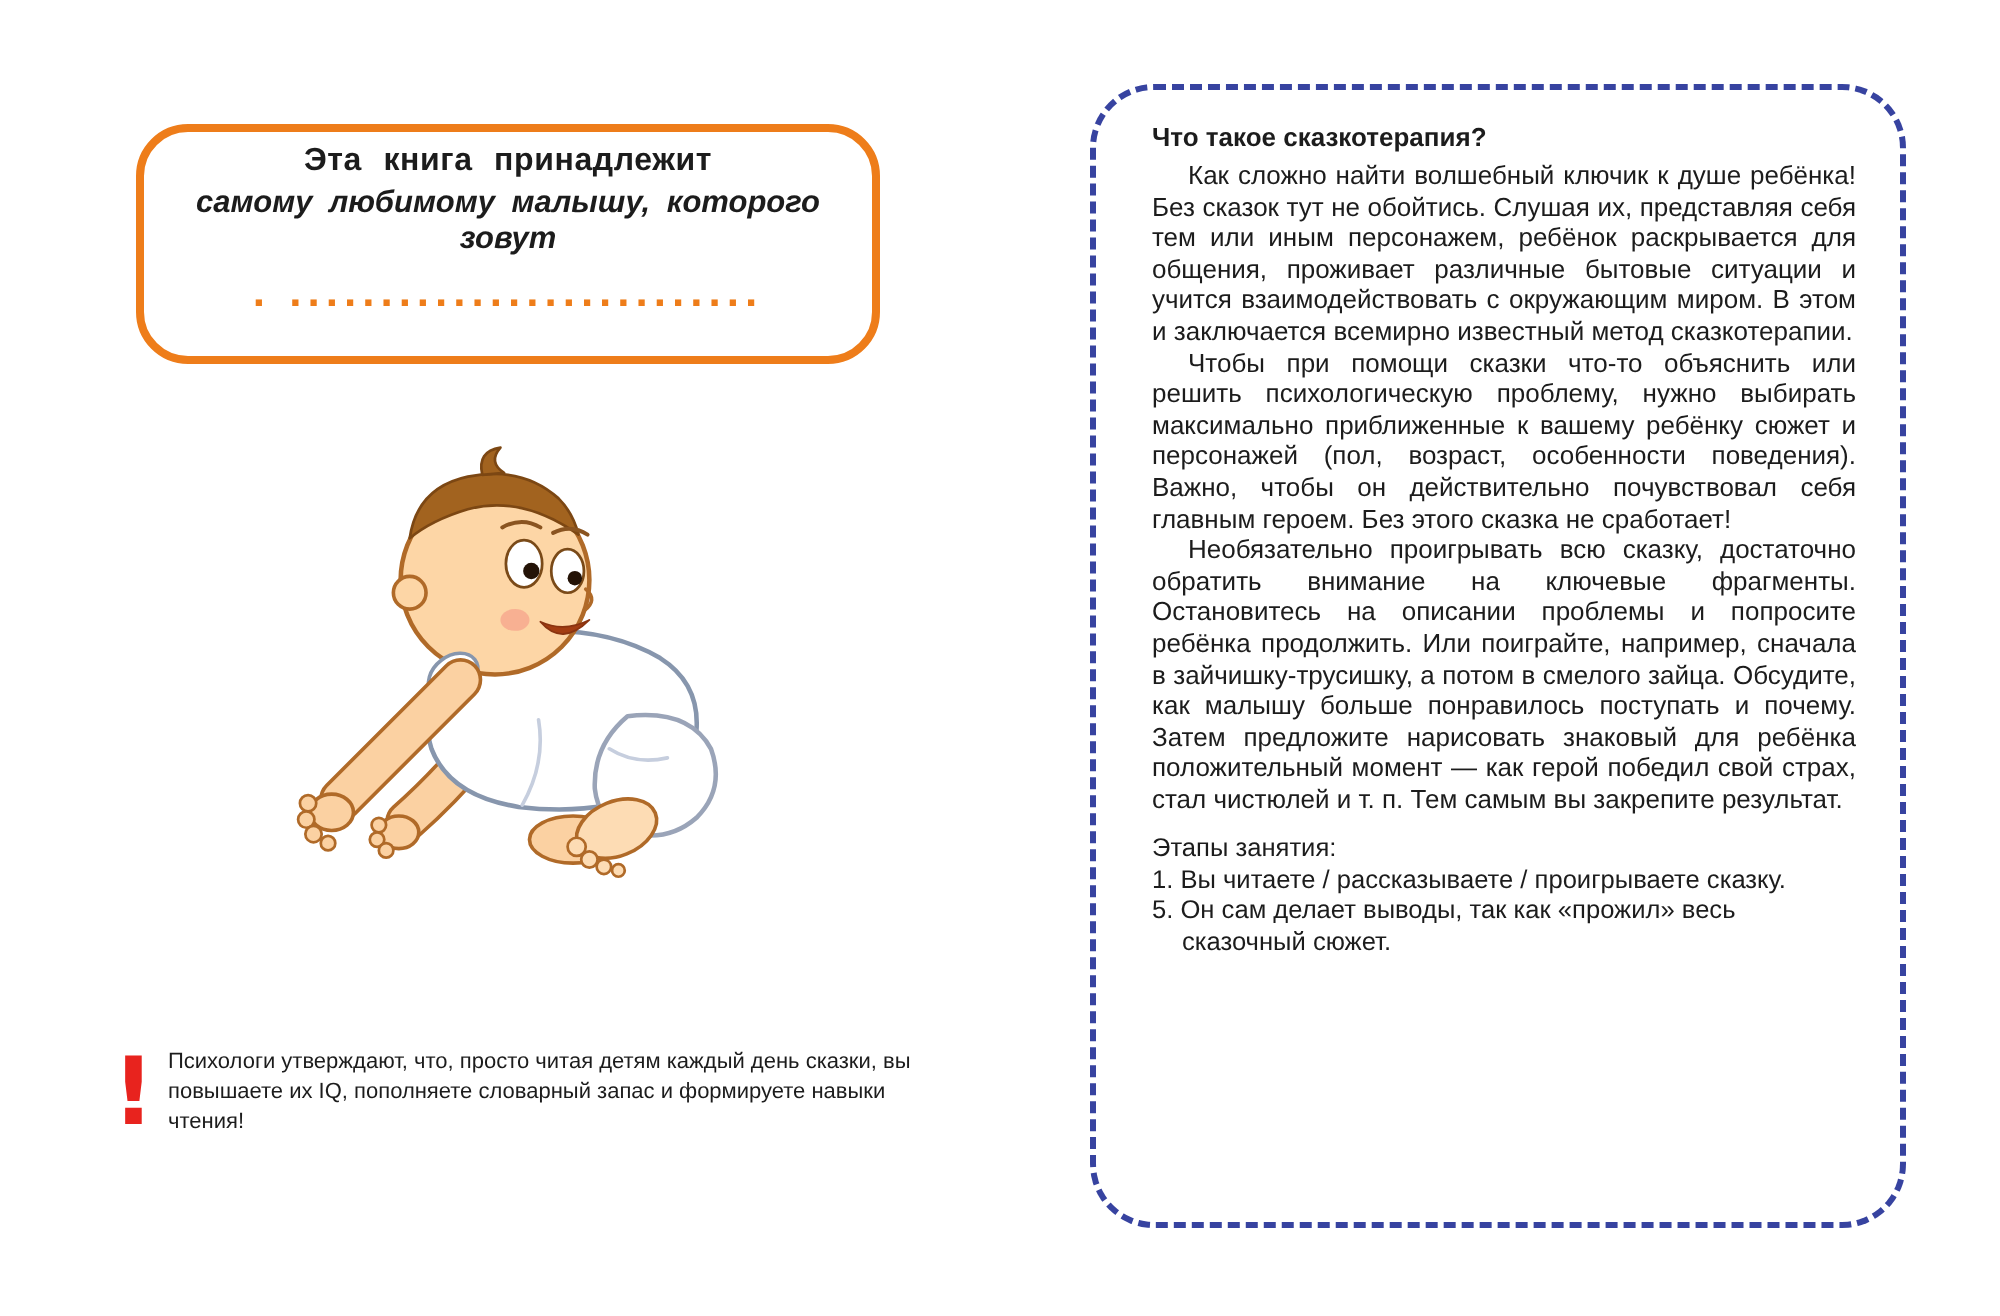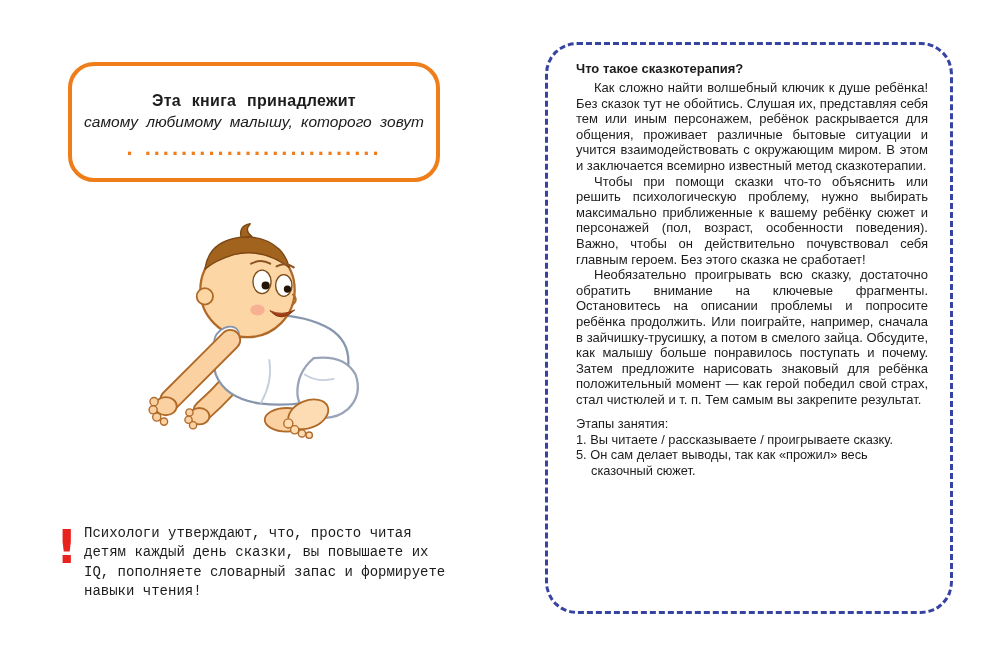--- a/index.html
+++ b/index.html
@@ -4,36 +4,36 @@
 <style>
   html,body{margin:0;padding:0;}
   body{
     width:1000px;height:658px;position:relative;background:#ffffff;
     font-family:"Liberation Sans", sans-serif;color:#1c1c1c;overflow:hidden;
   }
   
   .bookplate{
     position:absolute;left:68px;top:62px;width:372px;height:120px;
     border:4px solid #ee7d1a;border-radius:26px;box-sizing:border-box;
-    text-align:center;padding-top:26px;
+    text-align:center;padding-top:6px;
   }
   .bp-line1{font-size:16px;font-weight:600;letter-spacing:.3px;word-spacing:6px;}
-  .bp-line2{font-size:15.5px;font-style:italic;font-weight:400;word-spacing:4px;margin-top:3px;}
+  .bp-line2{font-size:15.5px;font-style:italic;font-weight:700;word-spacing:4px;margin-top:3px;}
   .bp-dots{
     color:#ee7d1a;font-weight:700;font-size:22px;letter-spacing:3px;
     margin-top:10px;line-height:14px;white-space:nowrap;
   }
   .baby{position:absolute;left:125px;top:220px;width:245px;height:258px;}
   .baby svg{width:100%;height:100%;}
   .note{position:absolute;left:56px;top:524px;width:404px;}
   .bang{
     position:absolute;left:0;top:0;font-size:47px;font-weight:900;color:#e8231e;
     line-height:46px;font-family:"DejaVu Sans", sans-serif;
   }
-  .note-text{margin-left:28px;font-size:14px;line-height:1.38;font-family:Liberation Mono, monospace;}
+  .note-text{margin-left:28px;font-size:11px;line-height:1.38;}
   
   .advice{
     position:absolute;left:545px;top:42px;width:408px;height:572px;
     border:3px dashed #3743a0;border-radius:32px;box-sizing:border-box;
     padding:16px 22px 0 28px;
   }
   .advice h1{
     font-size:19px;margin:0 0 11px 0;text-align:center;
     letter-spacing:1px;word-spacing:9px;font-weight:700;
   }

